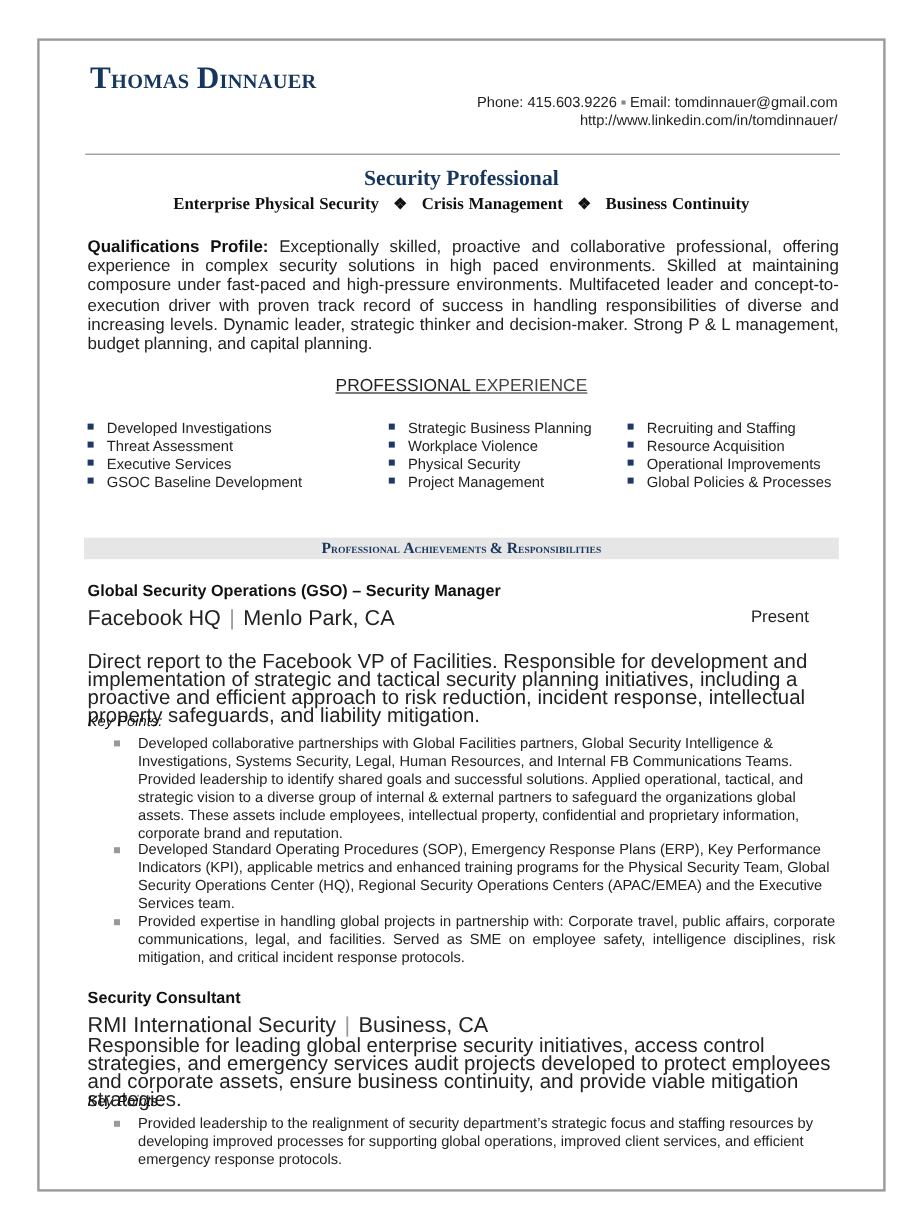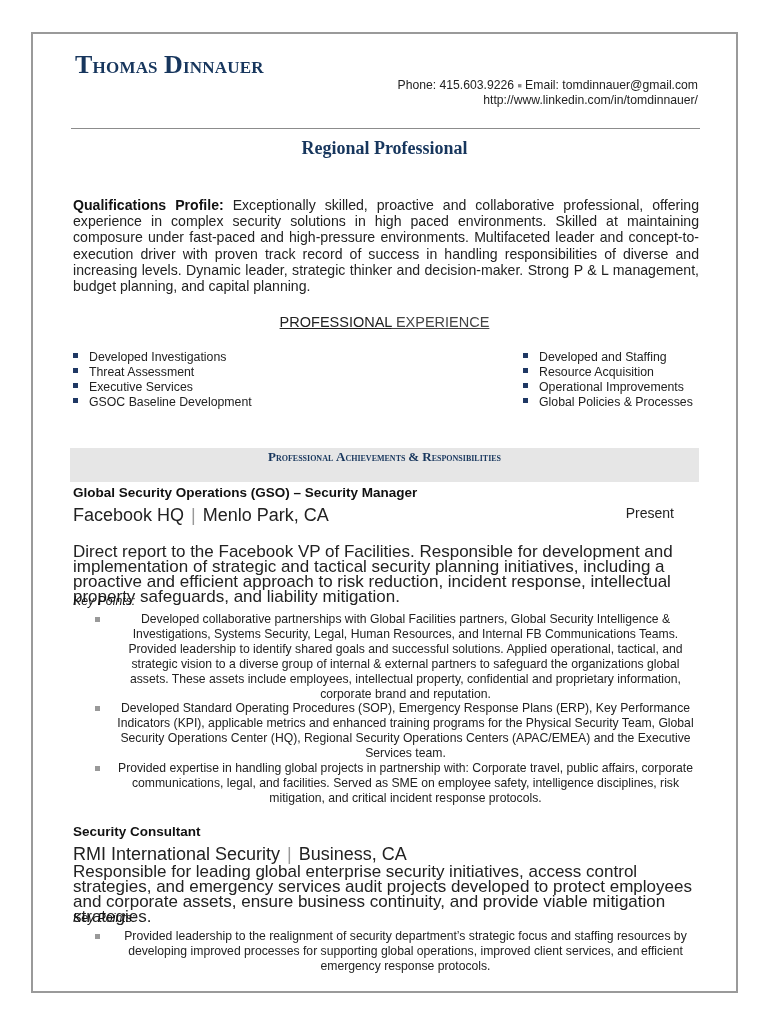--- a/index.html
+++ b/index.html
@@ -19,31 +19,31 @@
               font-weight: bold; font-size: 14px; color: #111; word-spacing: 0.5px; }
   .subtitle .sep { margin: 0 8px; font-size: 13px; }
   .qual { left: 40px; right: 37px; top: 163px; font-size: 14.1px; line-height: 16.2px; text-align: justify; color: #222; }
   .qual b { color: #111; }
   .pe-head { left: 0; right: 0; top: 280px; text-align: center; font-size: 14.5px; color: #222; }
   .pe-head .u { text-decoration: underline; }
   .skills { left: 40px; top: 316px; width: 640px; font-size: 12.3px; line-height: 15px; }
   .col { position: absolute; top: 0; }
   .col div { white-space: nowrap; }
   .sq { display: inline-block; width: 5px; height: 5px; background: #1f3864; margin-right: 11px; vertical-align: middle; position: relative; top: -2px; }
-  .band { left: 37px; right: 37px; top: 414px; height: 34px; background: #e6e6e6; text-align: center;
+  .band { left: 37px; right: 37px; top: 414px; height: 18px; background: #e6e6e6; text-align: center;
           font-family: "Liberation Serif", serif; font-weight: bold; color: #17365d; font-size: 11px; line-height: 18px; font-variant: small-caps; }
   .band .cap { font-size: 13px; }
   .job-title { left: 40px; font-size: 13.5px; font-weight: bold; color: #111; }
   .job-co { left: 40px; font-size: 18px; color: #222; }
   .job-co .bar { color: #999; margin: 0 2px; }
   .present { right: 62px; font-size: 14px; color: #222; padding-left: 42px; }
   .para { left: 40px; right: 37px; font-size: 17px; line-height: 15px; color: #222; }
   .kp { left: 40px; font-size: 12.3px; font-weight: normal; font-style: italic; color: #111; }
   .bullets { left: 62px; right: 40px; font-size: 12.2px; line-height: 14.9px; color: #222; }
-  .bullets .li { position: relative; padding-left: 20px; text-align: center; }
+  .bullets .li { position: relative; padding-left: 20px; }
   .bullets .li .gsq { position: absolute; left: 0; top: 5px; width: 5px; height: 5px; background: #999; }
   .just { text-align: justify; }
 </style>
 </head>
 <body>
 
 <div class="page">
 
   <div class="abs name"><span class="big">T</span><span>homas </span><span class="big">D</span><span>innauer</span></div>
 
@@ -51,35 +51,48 @@
     <div>
       <span>Phone: 415.603.9226</span>
       <span style="font-size:7px;color:#888;vertical-align:middle;">■</span>
       <span>Email: tomdinnauer@gmail.com</span>
     </div>
     <div>http://www.linkedin.com/in/tomdinnauer/</div>
   </div>
 
   <div class="abs hr"></div>
 
-  <div class="abs title">Regional Professional</div>
+  <div class="abs title">Security Professional</div>
+  <div class="abs subtitle">
+    <span>Enterprise Physical Security</span>
+    <span class="sep">❖</span>
+    <span>Crisis Management</span>
+    <span class="sep">❖</span>
+    <span>Business Continuity</span>
+  </div>
 
   <div class="abs qual"><b>Qualifications Profile:</b><span> Exceptionally skilled, proactive and collaborative professional, offering experience in complex security solutions in high paced environments. Skilled at maintaining composure under fast-paced and high-pressure environments.  Multifaceted leader and concept-to-execution driver with proven track record of success in handling responsibilities of diverse and increasing levels. Dynamic leader, strategic thinker and decision-maker. Strong P &amp; L management, budget planning, and capital planning.</span></div>
 
   <div class="abs pe-head"><span class="u">PROFESSIONAL</span><span class="u" style="color:#444"> EXPERIENCE</span></div>
 
   <div class="abs skills" style="height:64px;">
     <div class="col" style="left:0;">
       <div><span class="sq"></span><span>Developed Investigations</span></div>
       <div><span class="sq"></span><span>Threat Assessment</span></div>
       <div><span class="sq"></span><span>Executive Services</span></div>
       <div><span class="sq"></span><span>GSOC Baseline Development</span></div>
     </div>
+    <div class="col" style="left:251px;">
+      <div><span class="sq"></span><span>Strategic Business Planning</span></div>
+      <div><span class="sq"></span><span>Workplace Violence</span></div>
+      <div><span class="sq"></span><span>Physical Security</span></div>
+      <div><span class="sq"></span><span>Project Management</span></div>
+    </div>
     <div class="col" style="left:450px;">
-      <div><span class="sq"></span><span>Developed and Staffing</span></div>
+      <div><span class="sq"></span><span>Recruiting and Staffing</span></div>
       <div><span class="sq"></span><span>Resource Acquisition</span></div>
       <div><span class="sq"></span><span>Operational Improvements</span></div>
       <div><span class="sq"></span><span>Global Policies &amp; Processes</span></div>
     </div>
   </div>
 
   <div class="abs band"><span class="cap">P</span><span>rofessional </span><span class="cap">A</span><span>chievements </span><span class="cap">&amp; </span><span class="cap">R</span><span>esponsibilities</span></div>
 
   <div class="abs job-title" style="top:451px;">Global Security Operations (GSO) – Security Manager</div>
   <div class="abs job-co" style="top:471px;"><span>Facebook HQ</span> <span class="bar">|</span> <span>Menlo Park, CA</span></div>

